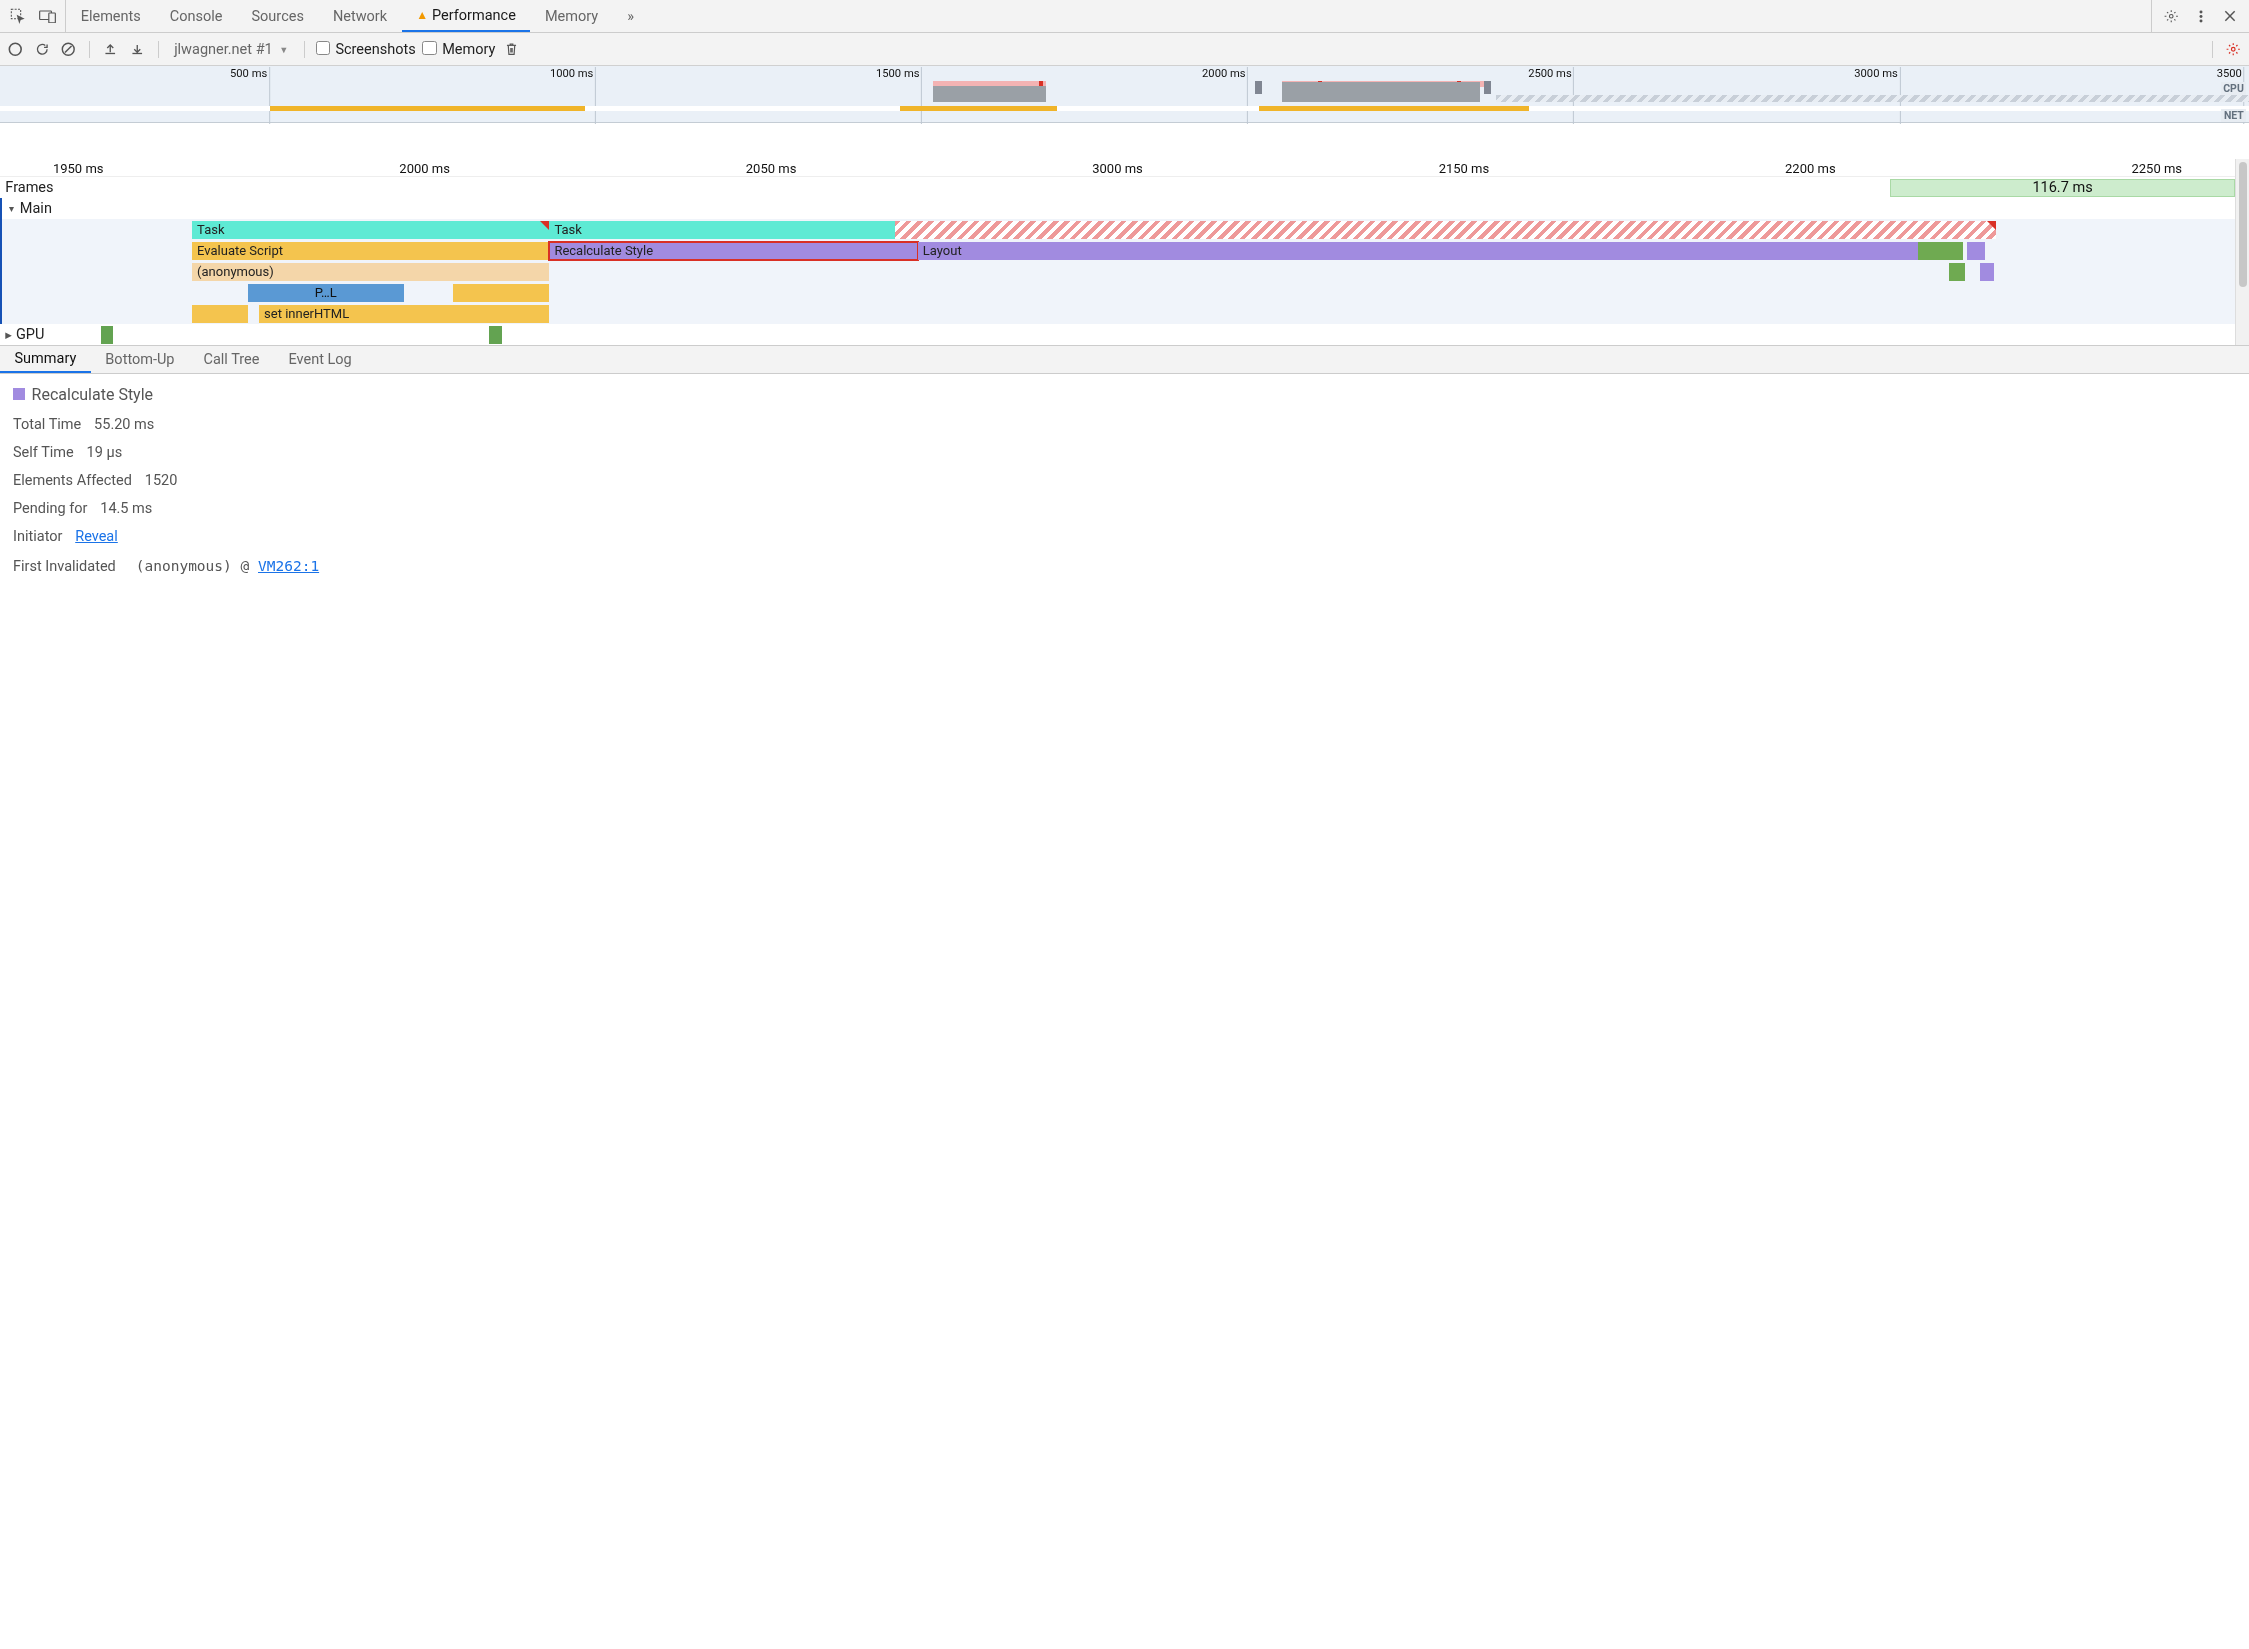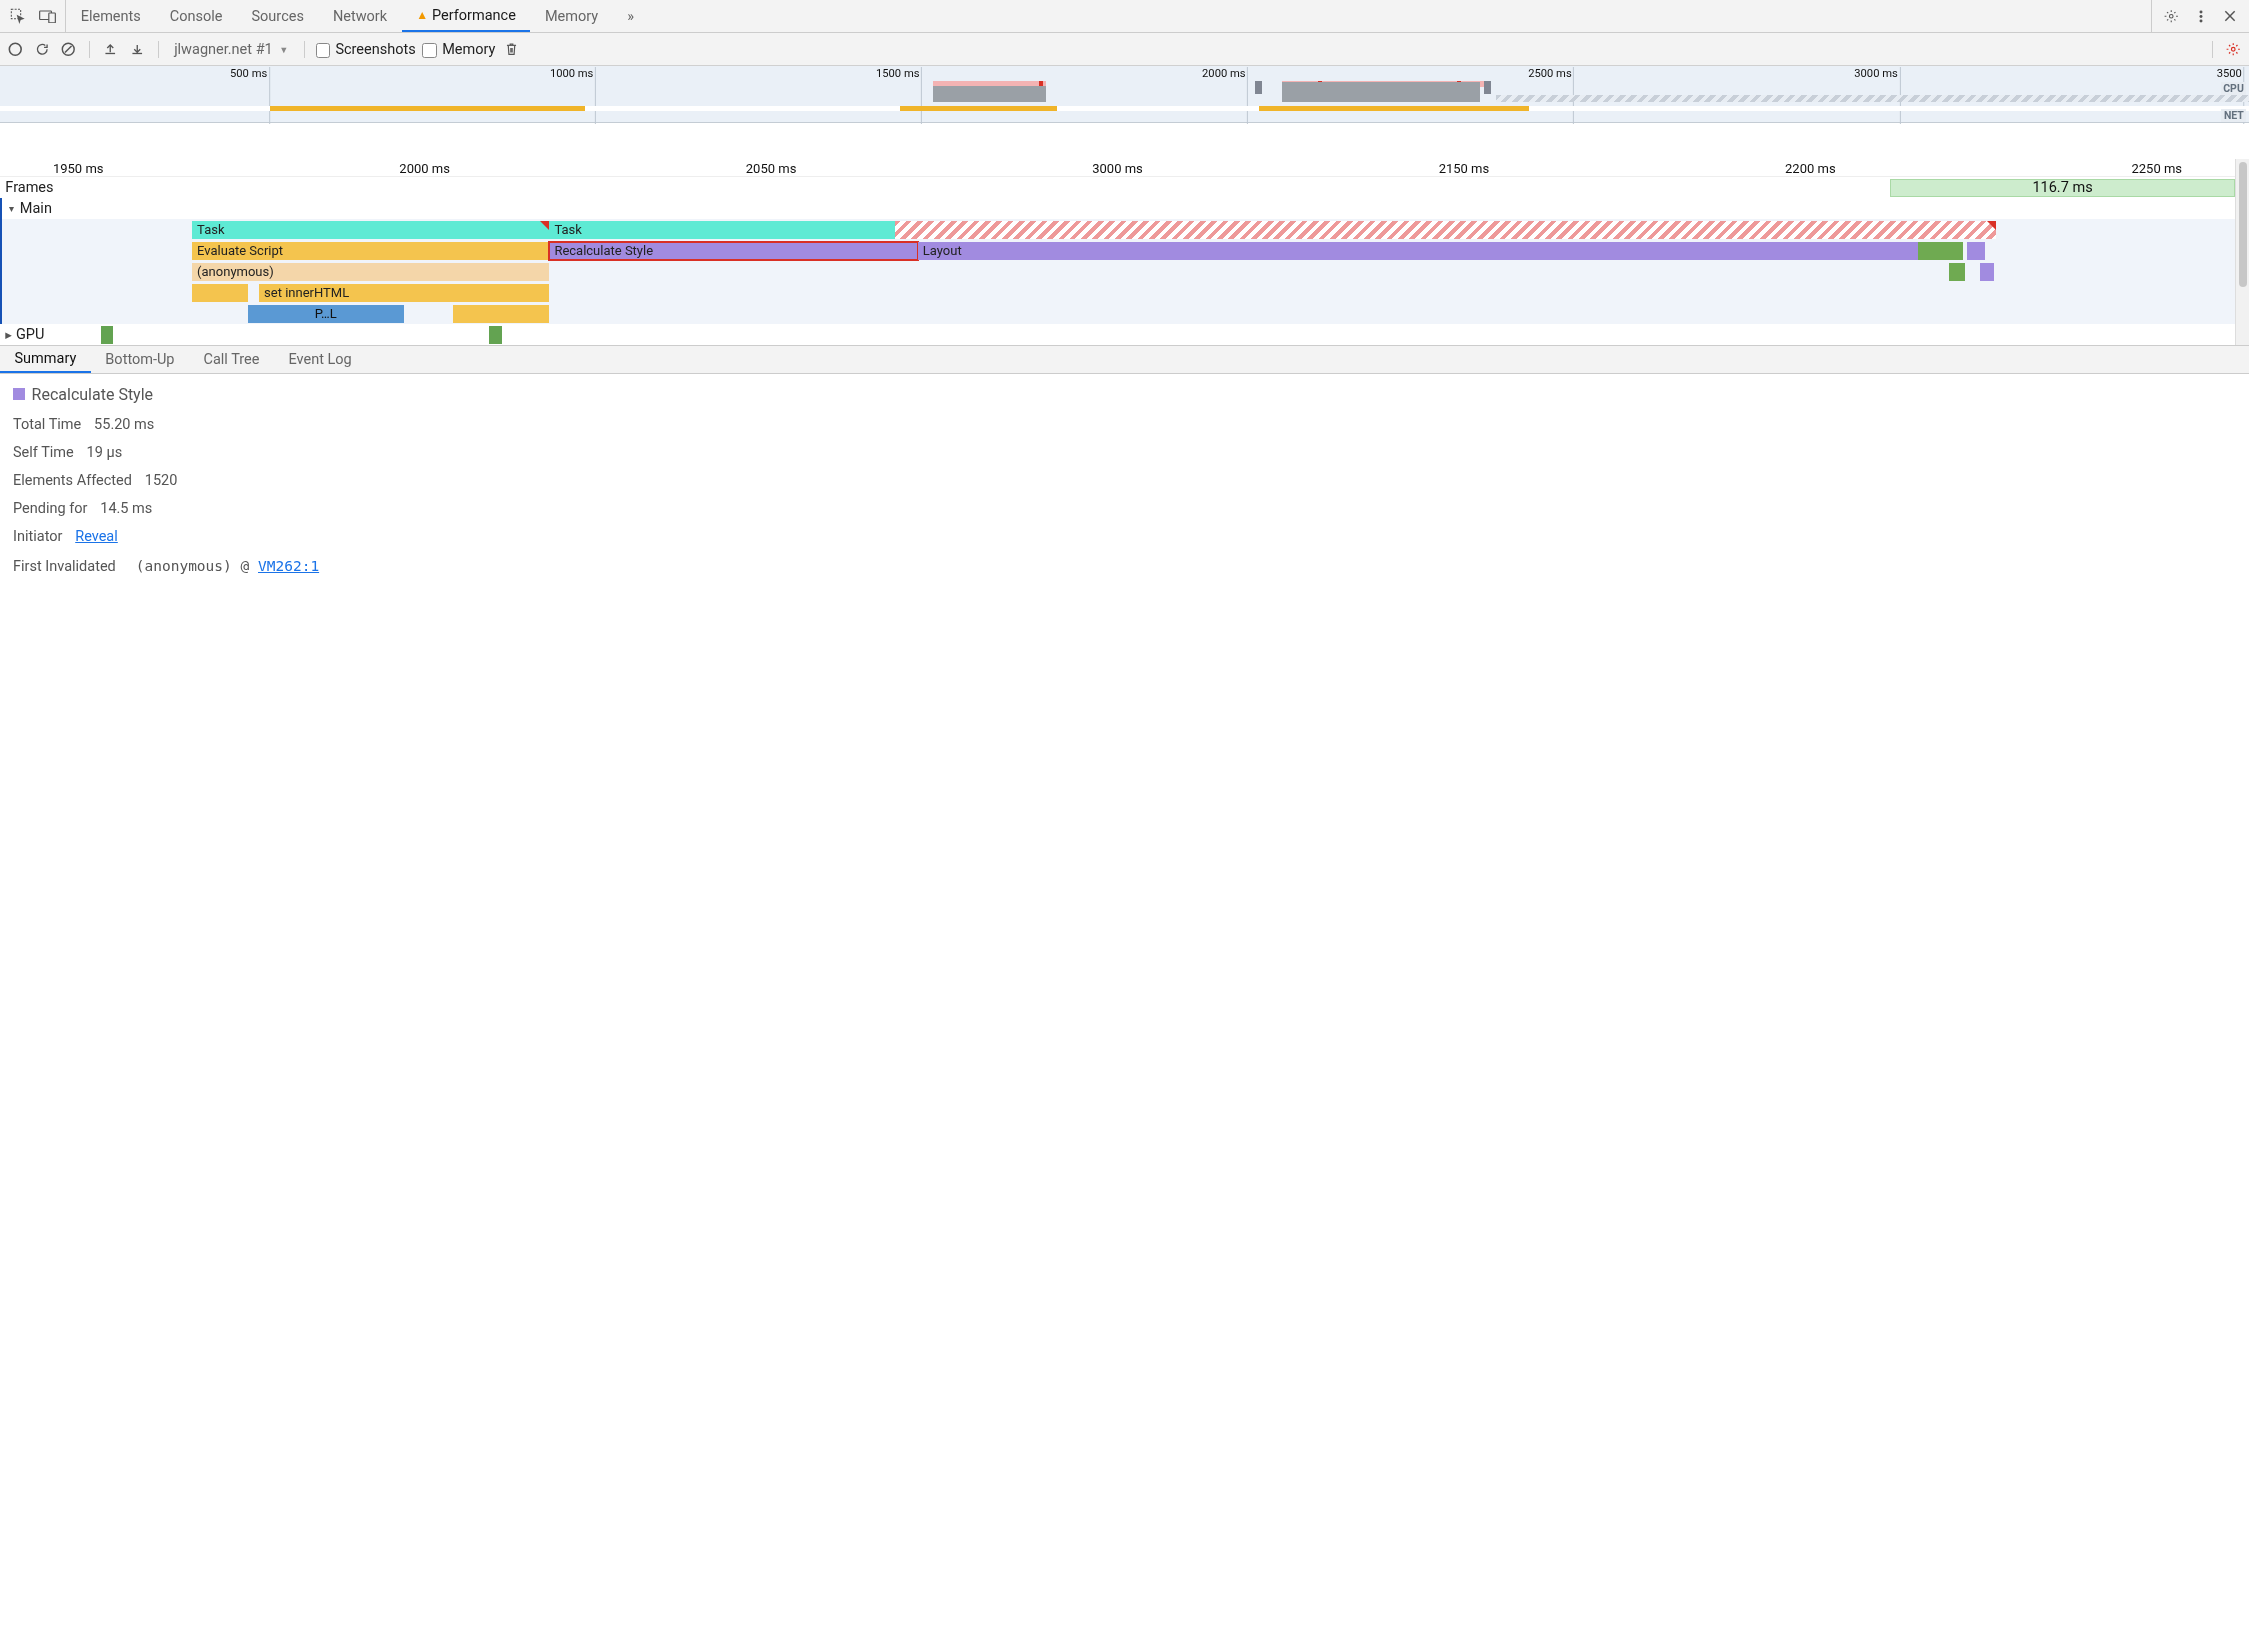--- a/index.html
+++ b/index.html
@@ -45,21 +45,21 @@
   }
   .toolbar .sep { width: 0.7px; height: 17px; background: #ccc; margin: 0 4px; }
   .toolbar select, .toolbar .fake-select {
     height: 21px; border: none; background: transparent;
     color: #666; font-size: 14.5px;
     display: inline-flex; align-items: center; gap: 6.6px;
     padding: 0 5.3px;
   }
   .fake-select .caret { font-size: 9.2px; color: #888; }
   .toolbar label.cb {
-    display: inline-flex; align-items: flex-end; gap: 5.3px;
+    display: inline-flex; align-items: flex-start; gap: 5.3px;
     color: #222;
   }
   .toolbar input[type=checkbox] {
     width: 14.5px; height: 14.5px;
     border: 1.3px solid #888; border-radius: 2.6px; appearance: none;
     background: #fff;
   }
   .toolbar .gear-red { color: #d93025; }
   
   .overview {
@@ -382,31 +382,31 @@
 
         <div class="lane">
           <div class="bar tan" style="left:8.5%; width:16%;">
             <span>(anonymous)</span>
           </div>
           <div class="bar green" style="left:87.2%; width:0.7%;"></div>
           <div class="bar purple" style="left:88.6%; width:0.6%;"></div>
         </div>
 
         <div class="lane">
+          <div class="bar blue" style="left:11%; width:7%; justify-content:center; padding-left:0;">
+            <span>P…L</span>
+          </div>
+          <div class="bar yellow" style="left:20.2%; width:4.3%;"></div>
+        </div>
+
+        <div class="lane">
           <div class="bar yellow" style="left:8.5%; width:2.5%;"></div>
           <div class="bar yellow" style="left:11.5%; width:13%;">
             <span>set innerHTML</span>
           </div>
-        </div>
-
-        <div class="lane">
-          <div class="bar blue" style="left:11%; width:7%; justify-content:center; padding-left:0;">
-            <span>P…L</span>
-          </div>
-          <div class="bar yellow" style="left:20.2%; width:4.3%;"></div>
         </div>
       </div>
     </div>
 
     <div class="flame-row">
       <div class="gutter">
         <span class="tri">▶</span>
         <span>GPU</span>
       </div>
       <div class="track" style="background:#fff">

